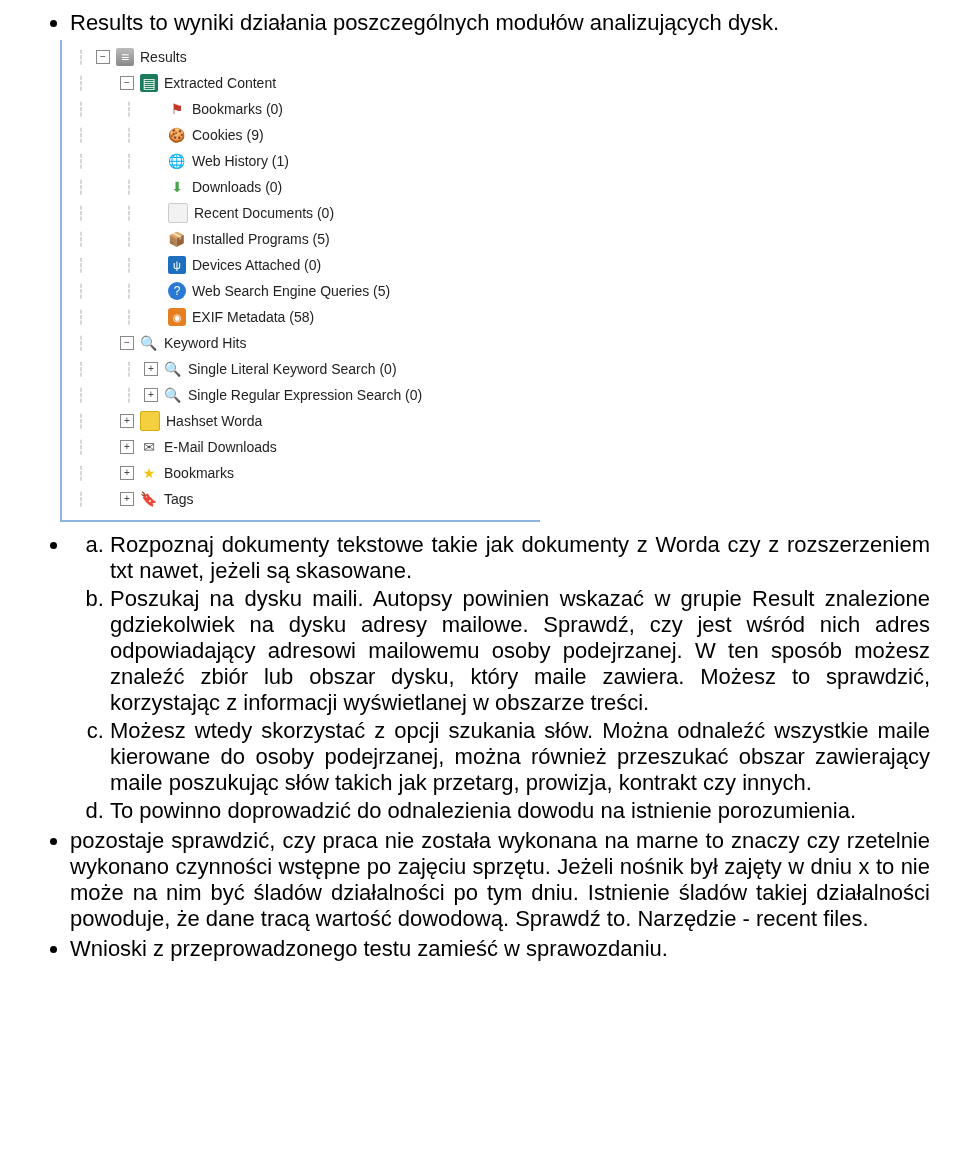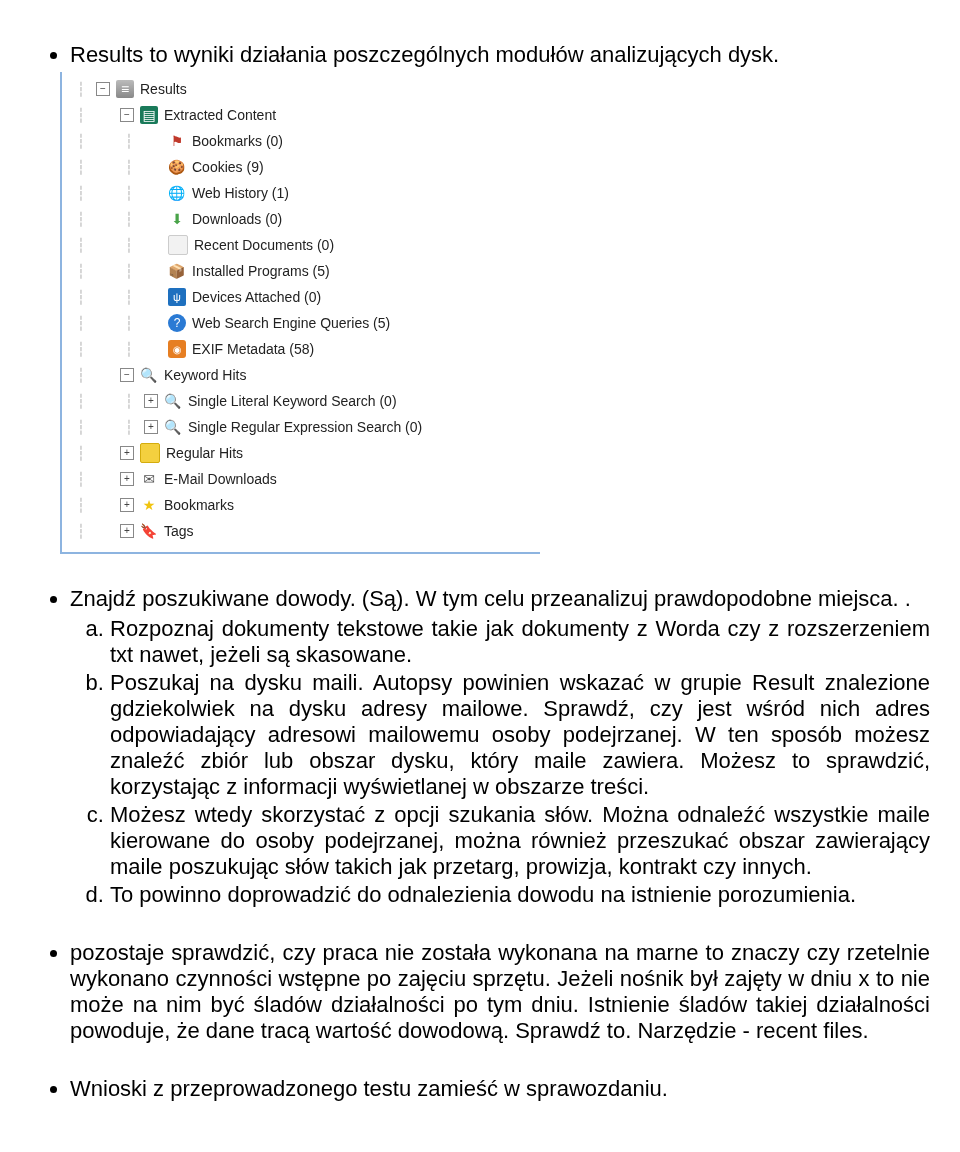--- a/index.html
+++ b/index.html
@@ -13,21 +13,20 @@
     box-sizing: border-box;
   }
   ul.bullets {
     list-style: disc;
     padding-left: 40px;
     margin: 0;
   }
   ul.bullets > li {
     text-align: justify;
     margin-bottom: 4px;
-    margin-top: 32px;
   }
   ol.alpha {
     list-style: lower-alpha;
     padding-left: 40px;
     margin: 4px 0;
   }
   ol.alpha > li {
     text-align: justify;
     margin-bottom: 2px;
   }
@@ -213,21 +212,21 @@
       <span class="vline">┆</span>
     <span class="exp">+</span>
     <span class="icon magnify">🔍</span>
     <span>Single Regular Expression Search (0)</span>
   </div>
   <div class="tree-row">
     <span class="vline">┆</span>
       <span class="spacer"></span>
     <span class="exp">+</span>
     <span class="icon hash"> </span>
-    <span>Regular Hits</span>
+    <span>Hashset Worda</span>
   </div>
   <div class="tree-row">
     <span class="vline">┆</span>
       <span class="spacer"></span>
     <span class="exp">+</span>
     <span class="icon mail">✉</span>
     <span>E-Mail Downloads</span>
   </div>
   <div class="tree-row">
     <span class="vline">┆</span>
@@ -240,21 +239,20 @@
     <span class="vline">┆</span>
       <span class="spacer"></span>
     <span class="exp">+</span>
     <span class="icon tag">🔖</span>
     <span>Tags</span>
   </div>
 </div>
 
 <ul class="bullets">
   <li>
-    <span>Znajdź poszukiwane dowody. (Są). W tym celu przeanalizuj prawdopodobne miejsca. .</span>
     <ol class="alpha">
       <li>Rozpoznaj dokumenty tekstowe takie jak dokumenty z Worda czy z rozszerzeniem txt nawet, jeżeli są skasowane.</li>
       <li>Poszukaj na dysku maili. Autopsy powinien wskazać w grupie Result znalezione gdziekolwiek na dysku adresy mailowe. Sprawdź, czy jest wśród nich adres odpowiadający adresowi mailowemu osoby podejrzanej. W ten sposób możesz znaleźć zbiór lub obszar dysku, który maile zawiera. Możesz to sprawdzić, korzystając z informacji wyświetlanej w obszarze treści.</li>
       <li>Możesz wtedy skorzystać z opcji szukania słów. Można odnaleźć wszystkie maile kierowane do osoby podejrzanej, można również przeszukać obszar zawierający maile poszukując słów takich jak przetarg, prowizja, kontrakt czy innych.</li>
       <li>To powinno doprowadzić do odnalezienia dowodu na istnienie porozumienia.</li>
     </ol>
   </li>
   <li>pozostaje sprawdzić, czy praca nie została wykonana na marne to znaczy czy rzetelnie wykonano czynności wstępne po zajęciu sprzętu. Jeżeli nośnik był zajęty w dniu x to nie może na nim być śladów działalności po tym dniu. Istnienie śladów takiej działalności  powoduje, że dane tracą wartość dowodową. Sprawdź to. Narzędzie  - recent files.</li>
   <li>Wnioski z przeprowadzonego testu zamieść w sprawozdaniu.</li>
 </ul>

